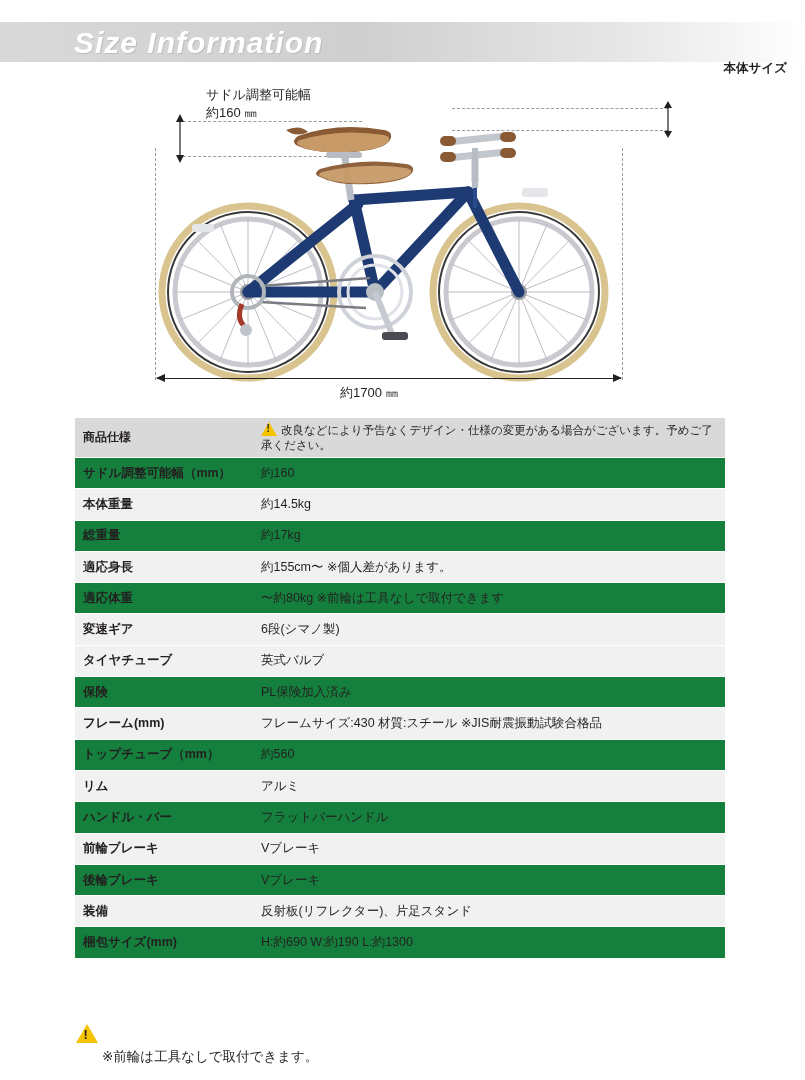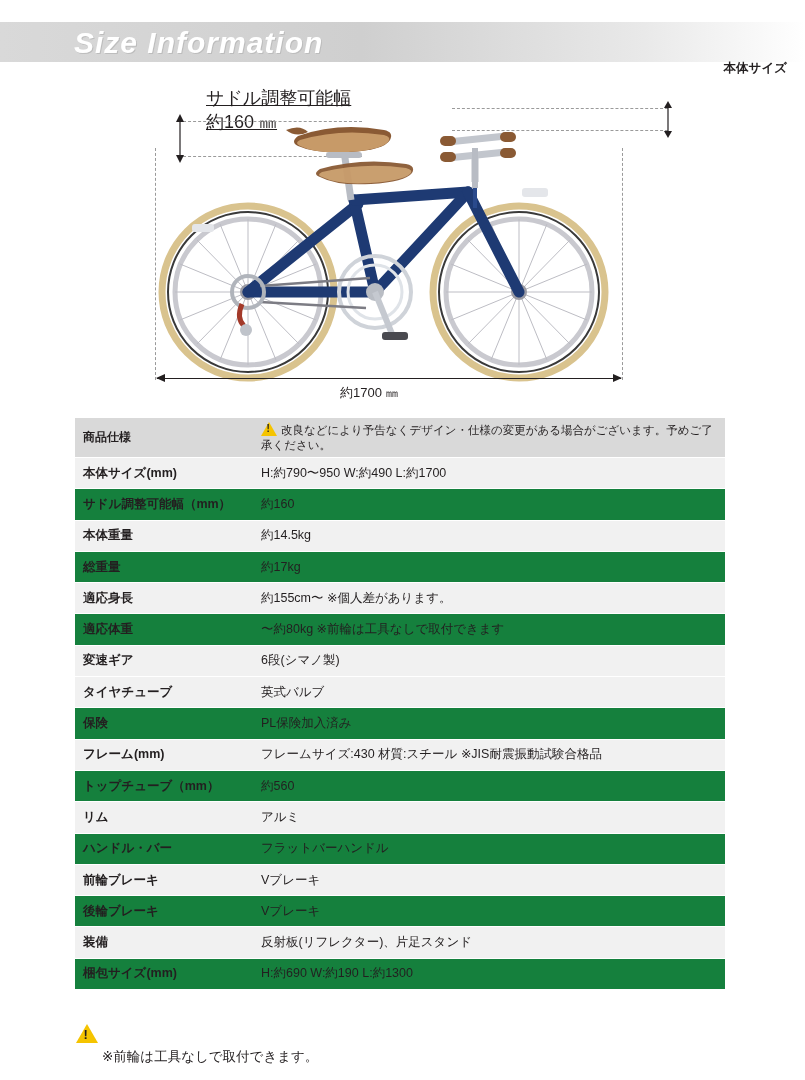--- a/index.html
+++ b/index.html
@@ -41,25 +41,24 @@
   }
 
   
   .diagram {
     position: absolute;
     left: 0; top: 78px;
     width: 805px; height: 330px;
   }
   .callout {
     position: absolute;
-    font-size: 18px;
+    font-size: 13px;
     line-height: 1.35;
     color: #231f20;
     white-space: nowrap;
-    text-decoration: underline;
   }
   .callout.saddle { left: 206px; top: 8px; }
   .callout.handle { left: 512px; top: 8px; }
 
   .dash-v {
     position: absolute;
     border-left: 1px dashed #9a9a9a;
   }
   .dash-h {
     position: absolute;
@@ -314,24 +313,20 @@
 </div>
 
 <table class="spec-table">
   <tbody>
     <tr class="thead">
       <td class="col-label">商品仕様</td>
       <td class="col-value">
         <span class="warn-tri"></span><span class="note">改良などにより予告なくデザイン・仕様の変更がある場合がございます。予めご了承ください。</span>
       </td>
     </tr>
-  <tr class="row-a">
-        <td class="col-label">本体サイズ(mm)</td>
-        <td class="col-value">H:約790〜950  W:約490  L:約1700</td>
-      </tr>
       <tr class="row-b">
         <td class="col-label">サドル調整可能幅（mm）</td>
         <td class="col-value">約160</td>
       </tr>
       <tr class="row-a">
         <td class="col-label">本体重量</td>
         <td class="col-value">約14.5kg</td>
       </tr>
       <tr class="row-b">
         <td class="col-label">総重量</td>

